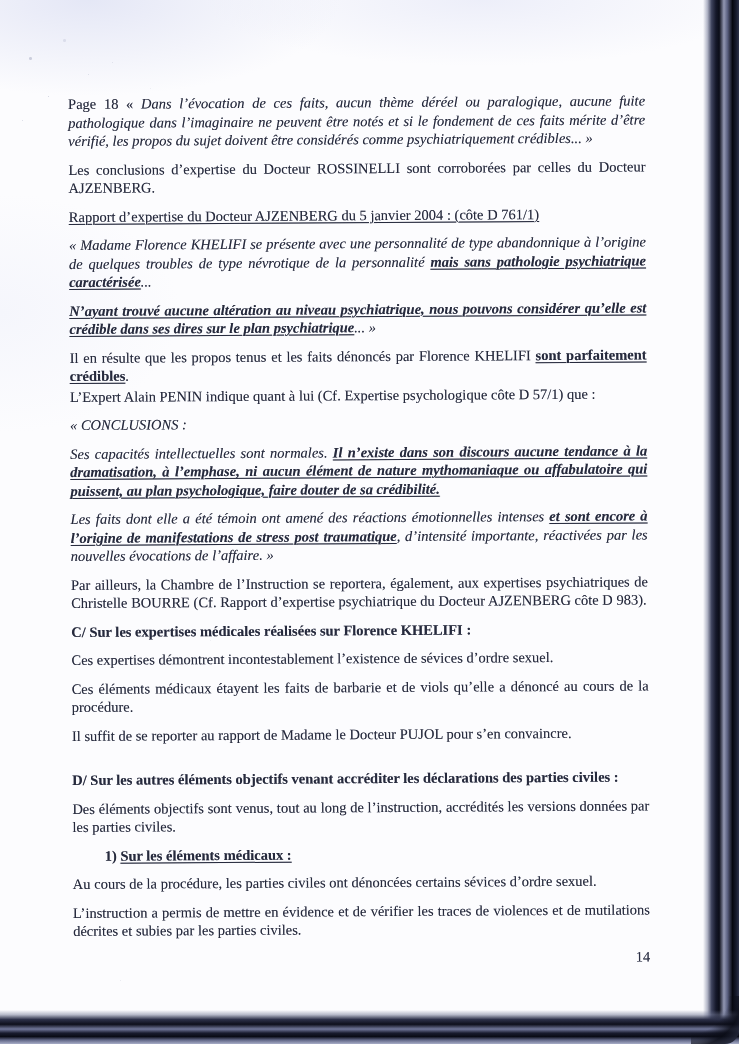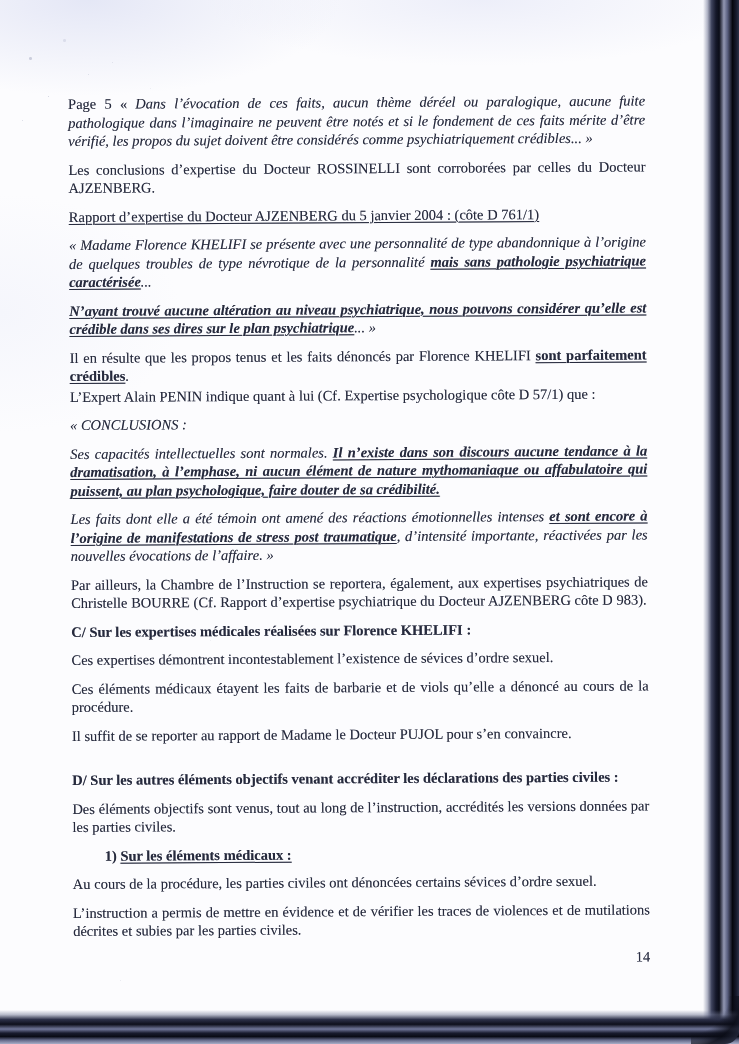--- a/index.html
+++ b/index.html
@@ -111,21 +111,21 @@
   }
 </style>
 </head>
 <body>
 
 <div class="scan">
   <div class="paper"></div>
   <div class="noise"></div>
 
   <div class="content">
-    <p class="para"><span>Page 5 « </span><span class="i">Dans l’évocation de ces faits, aucun thème déréel ou paralogique, aucune fuite pathologique dans l’imaginaire ne peuvent être notés et si le fondement de ces faits mérite d’être vérifié, les propos du sujet doivent être considérés comme psychiatriquement crédibles... »</span></p>
+    <p class="para"><span>Page 18 « </span><span class="i">Dans l’évocation de ces faits, aucun thème déréel ou paralogique, aucune fuite pathologique dans l’imaginaire ne peuvent être notés et si le fondement de ces faits mérite d’être vérifié, les propos du sujet doivent être considérés comme psychiatriquement crédibles... »</span></p>
     <p class="para"><span>Les conclusions d’expertise du Docteur ROSSINELLI sont corroborées par celles du Docteur AJZENBERG.</span></p>
     <p class="para no-just"><span class="u">Rapport d’expertise du Docteur AJZENBERG du 5 janvier 2004 : (côte D 761/1)</span></p>
     <p class="para"><span class="i">« Madame Florence KHELIFI se présente avec une personnalité de type abandonnique à l’origine de quelques troubles de type névrotique de la personnalité </span><span class="i b u">mais sans pathologie psychiatrique caractérisée</span><span class="i">...</span></p>
     <p class="para"><span class="i b u">N’ayant trouvé aucune altération au niveau psychiatrique, nous pouvons considérer qu’elle est crédible dans ses dires sur le plan psychiatrique</span><span class="i">... »</span></p>
     <p class="para tight"><span>Il en résulte que les propos tenus et les faits dénoncés par Florence KHELIFI </span><span class="b u">sont parfaitement crédibles</span><span>.</span></p>
     <p class="para"><span>L’Expert Alain PENIN indique quant à lui (Cf. Expertise psychologique côte D 57/1) que :</span></p>
     <p class="para no-just mt-sm"><span class="i">« CONCLUSIONS :</span></p>
     <p class="para"><span class="i">Ses capacités intellectuelles sont normales. </span><span class="i b u">Il n’existe dans son discours aucune tendance à la dramatisation, à l’emphase, ni aucun élément de nature mythomaniaque ou affabulatoire qui puissent, au plan psychologique, faire douter de sa crédibilité.</span></p>
     <p class="para"><span class="i">Les faits dont elle a été témoin ont amené des réactions émotionnelles intenses </span><span class="i b u">et sont encore à l’origine de manifestations de stress post traumatique</span><span class="i">, d’intensité importante, réactivées par les nouvelles évocations de l’affaire. »</span></p>
     <p class="para"><span>Par ailleurs, la Chambre de l’Instruction se reportera, également, aux expertises psychiatriques de Christelle BOURRE (Cf. Rapport d’expertise psychiatrique du Docteur AJZENBERG côte D 983).</span></p>

